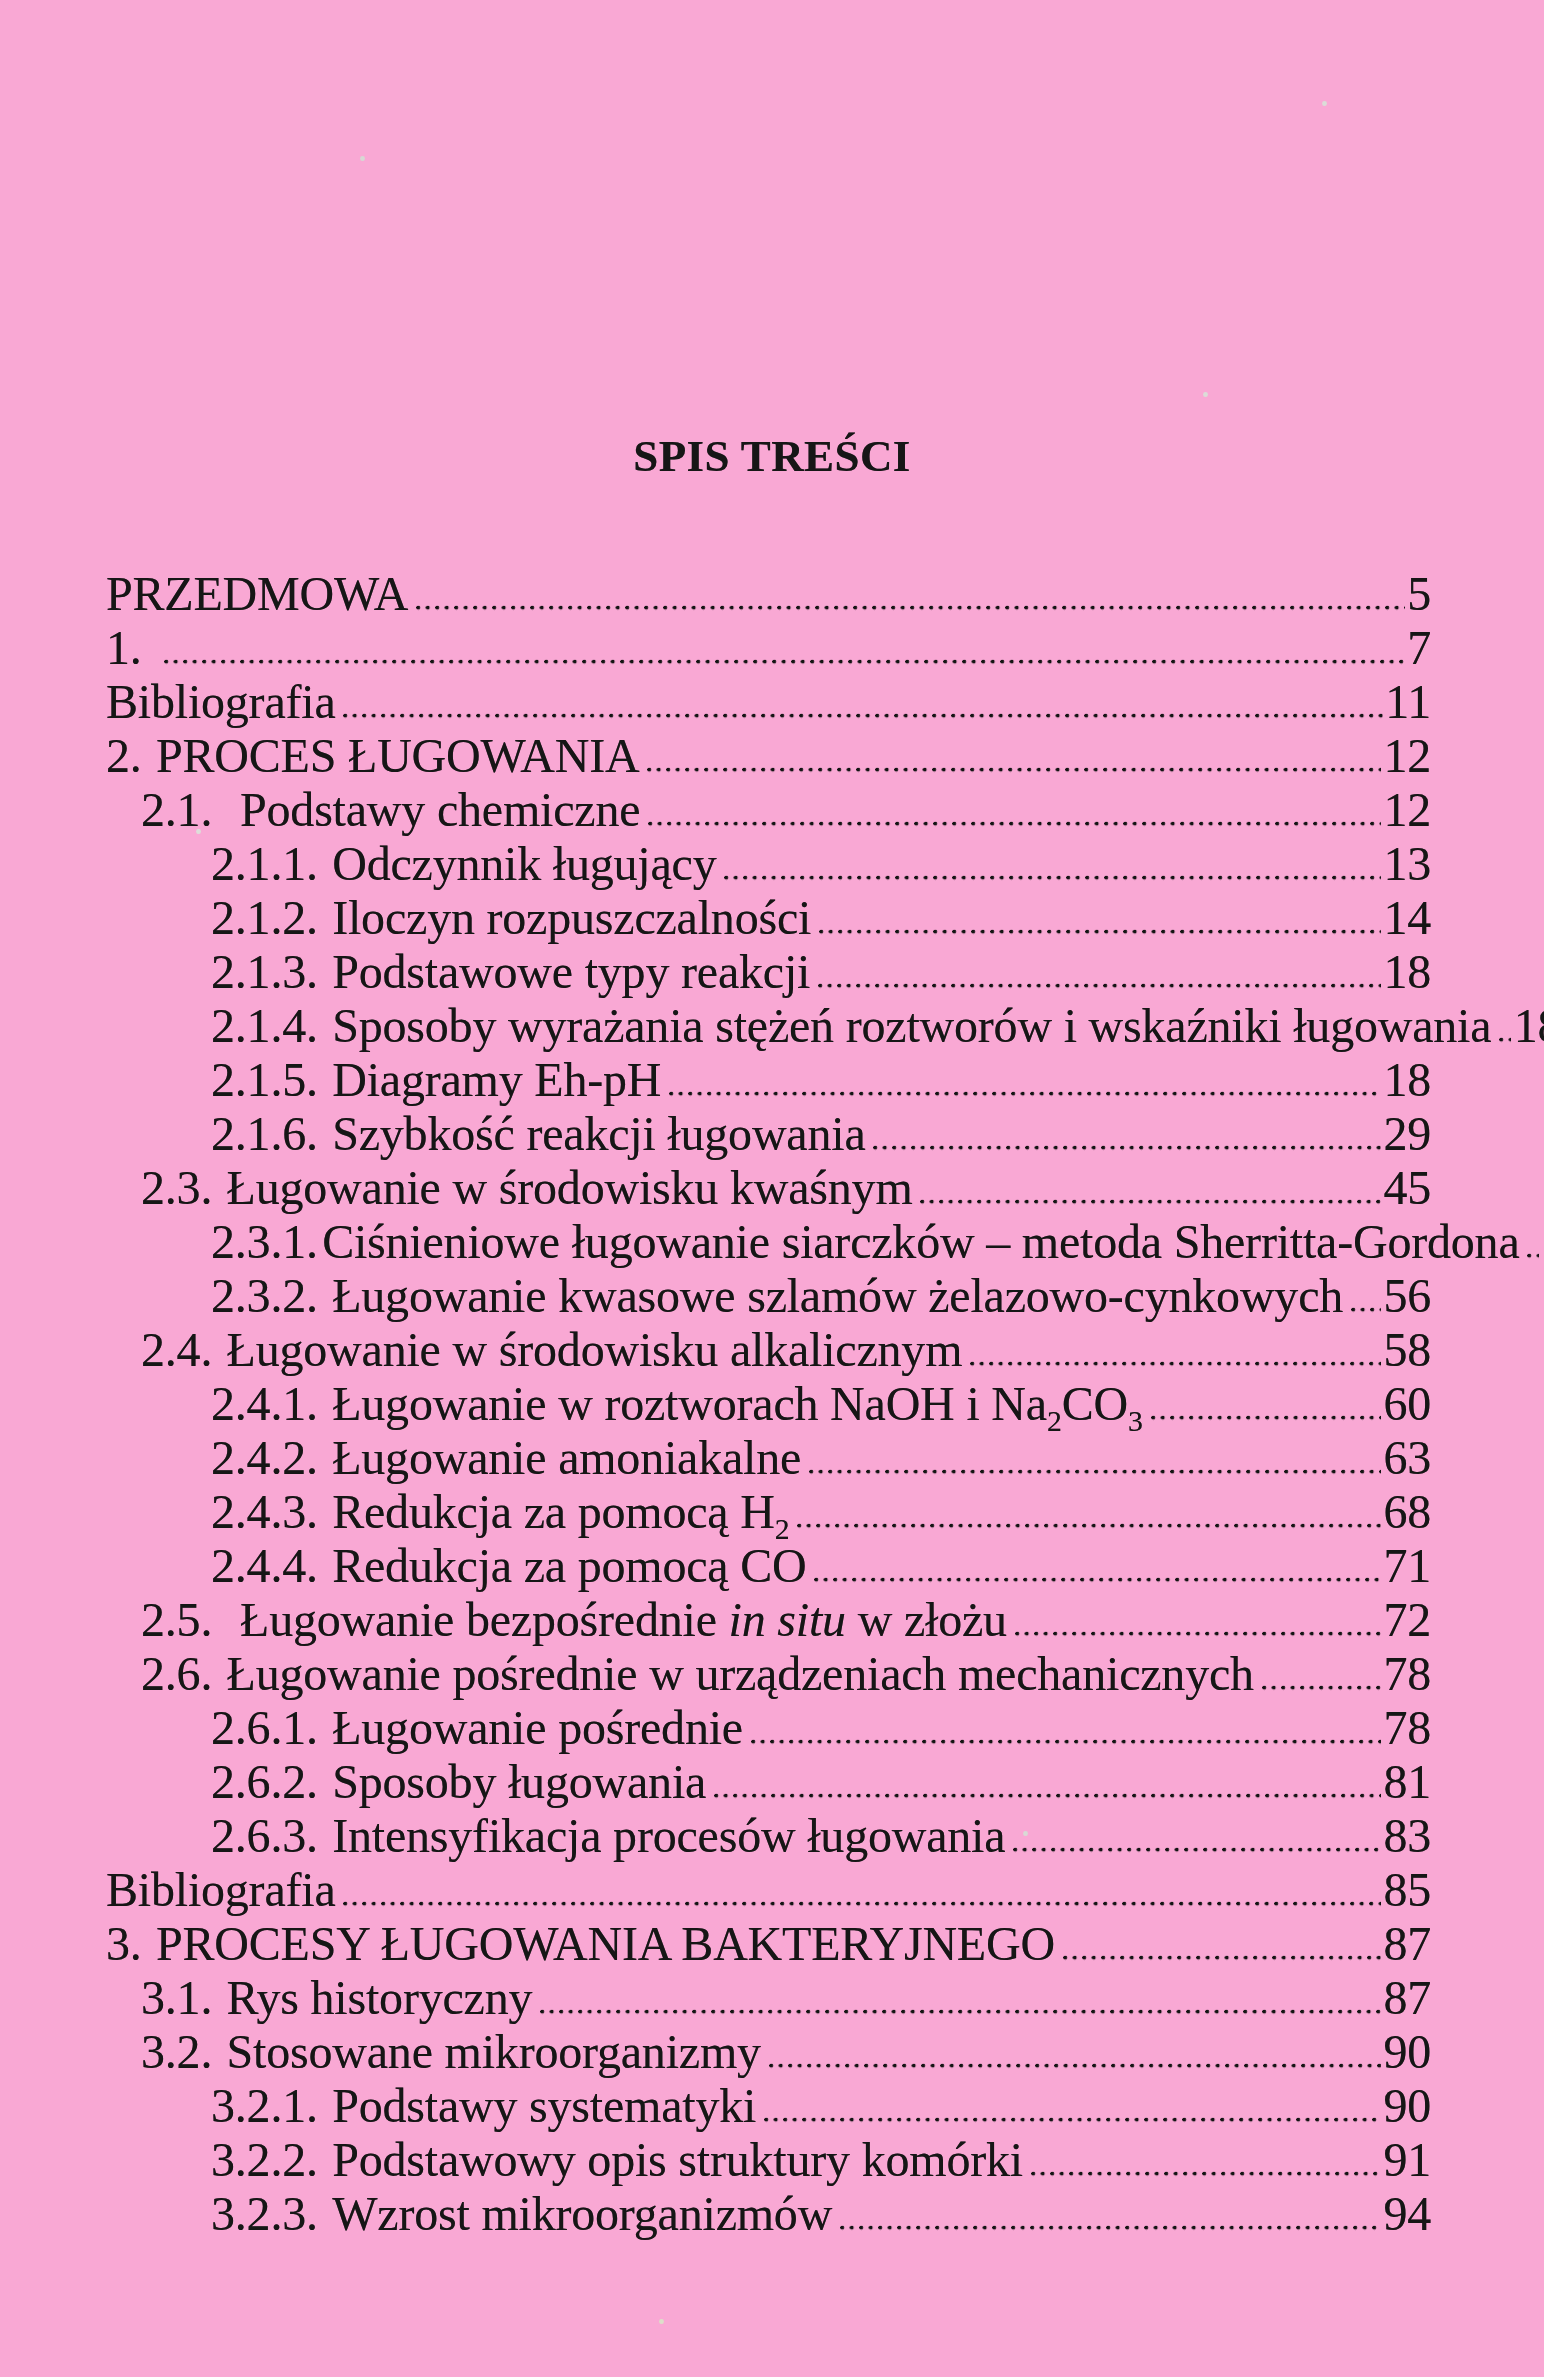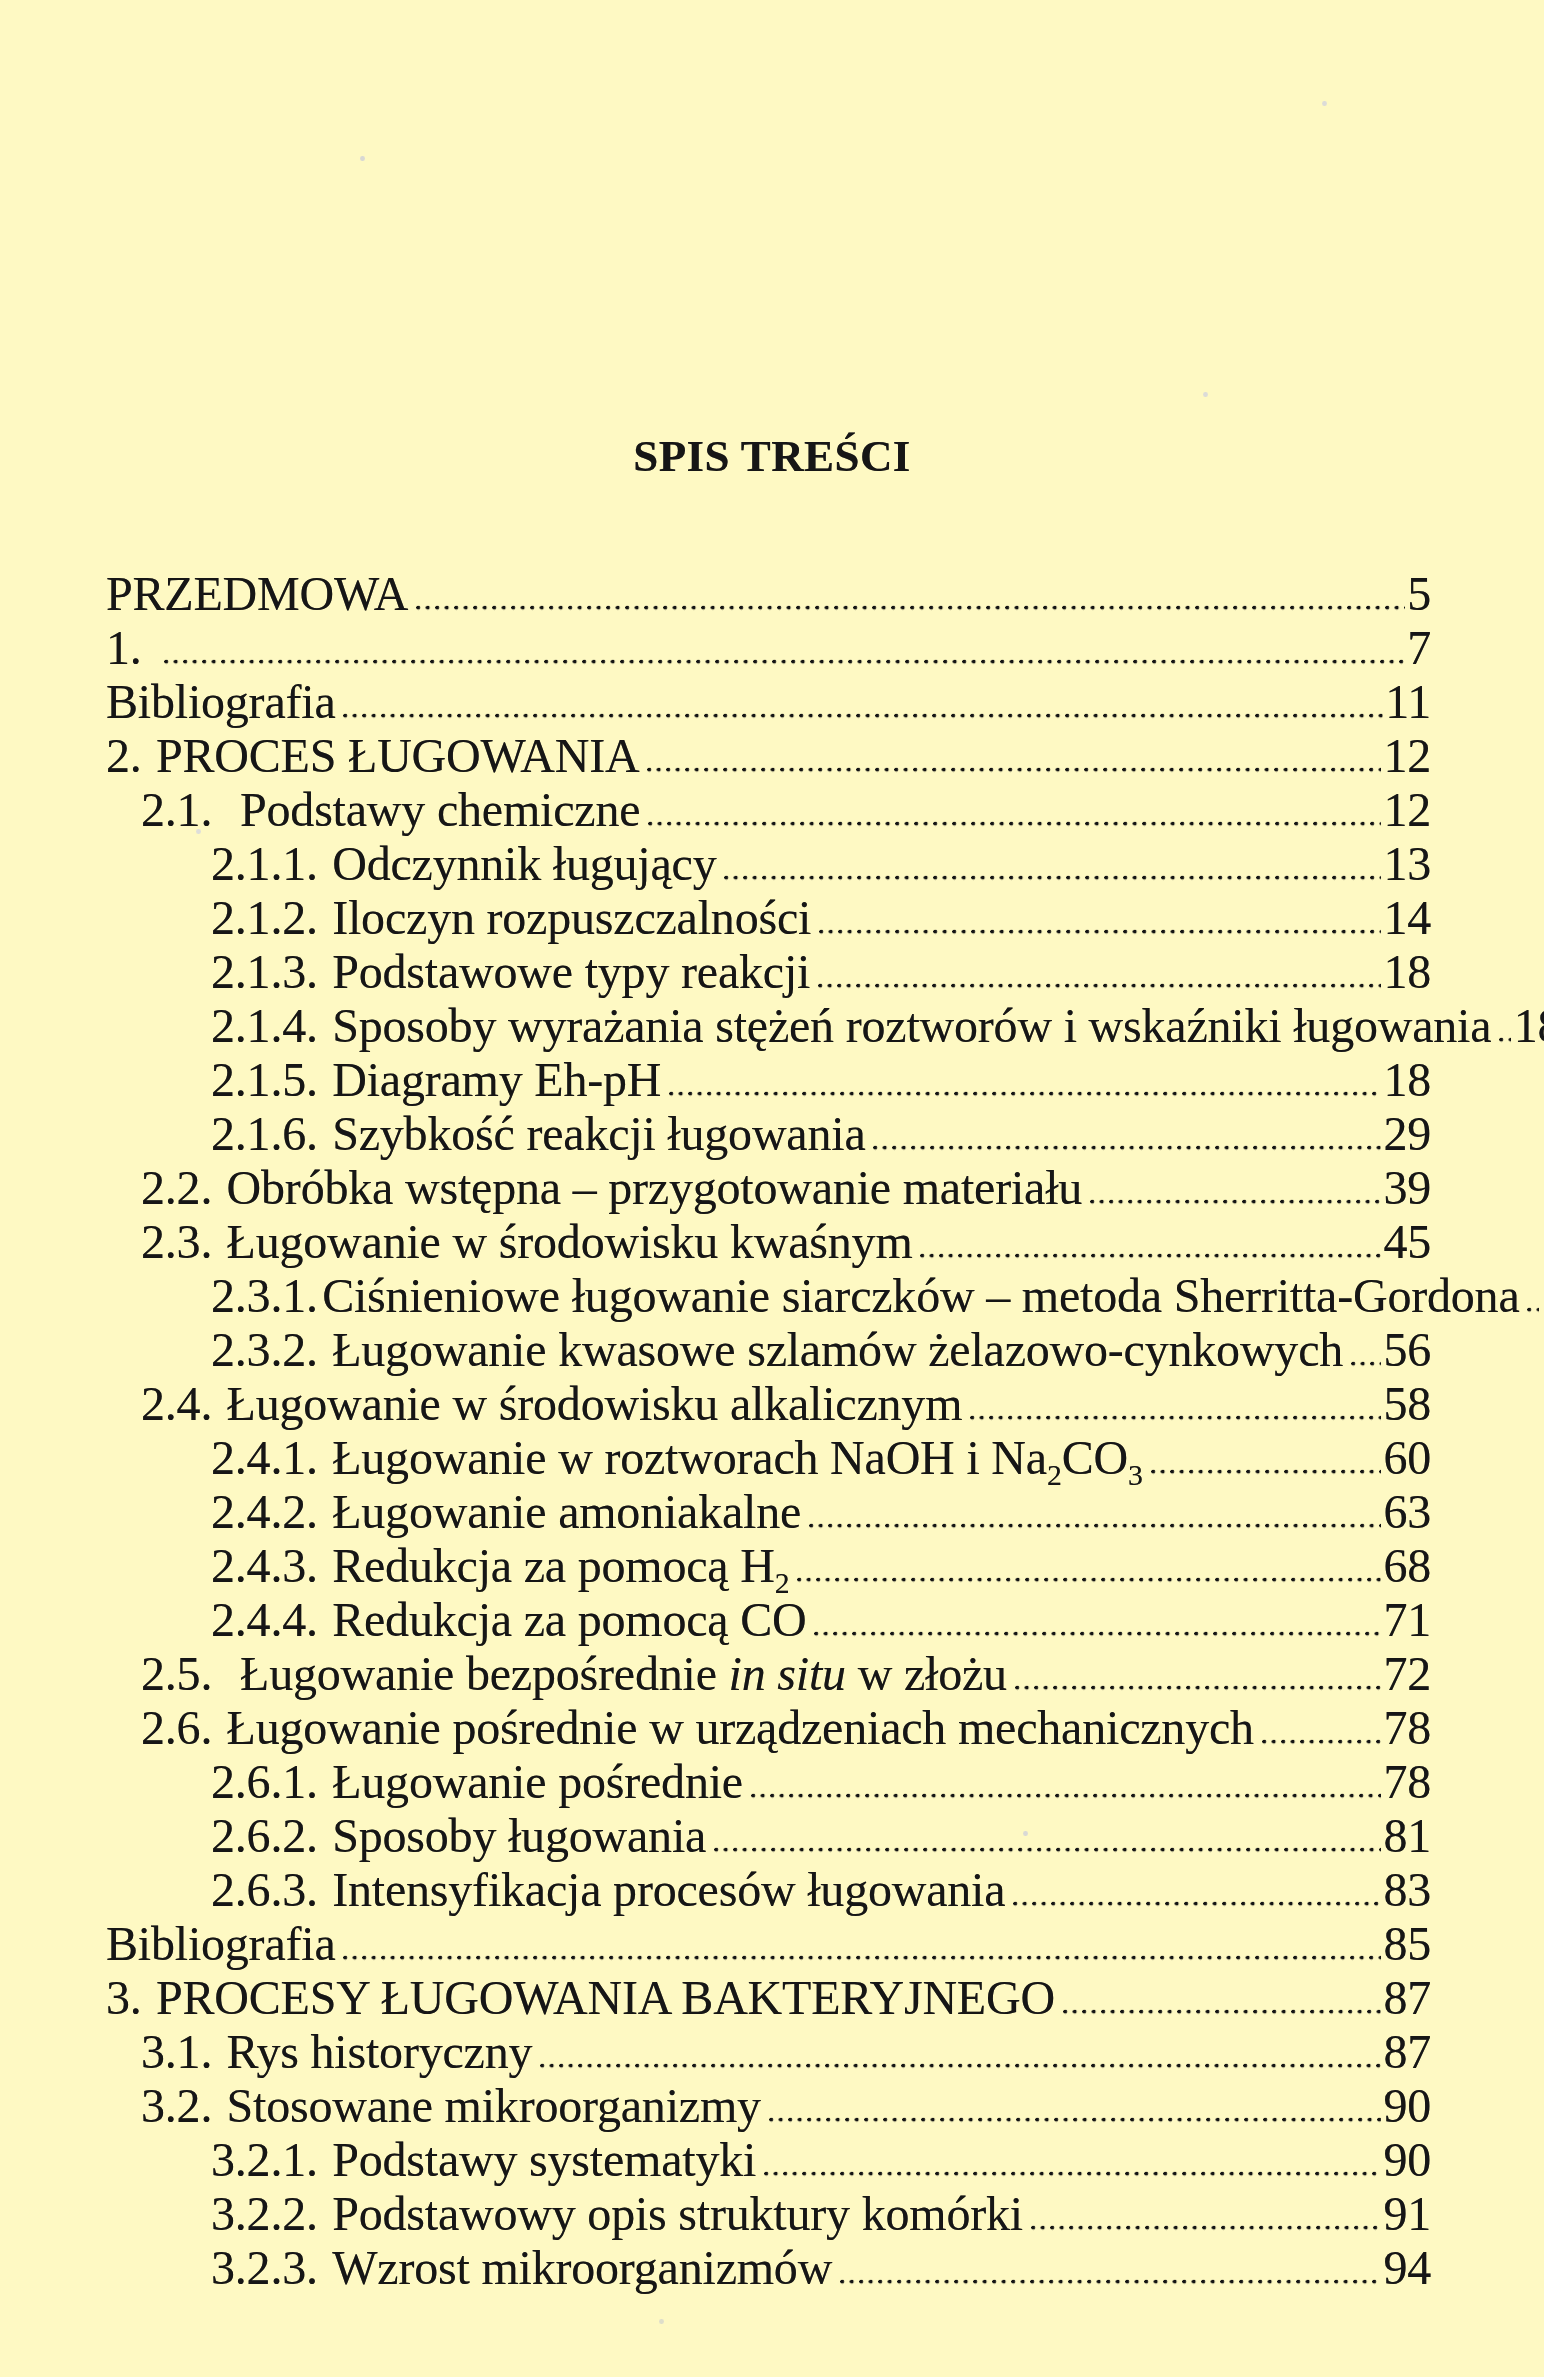--- a/index.html
+++ b/index.html
@@ -4,21 +4,21 @@
 <style>
   html, body { margin: 0; padding: 0; }
   body {
     width: 1544px; height: 2377px;
     background: #f6f6f4;
     overflow: hidden;
   }
   .page {
     position: relative;
     width: 1544px; height: 2377px;
-    background: #fef9c3;
+    background: #f9a8d4;
     color: #161616;
     font-family: "Liberation Serif", "DejaVu Serif", serif;
     letter-spacing: -0.2px;
     text-shadow: 0 0 0.4px rgba(10,10,10,0.55);
   }
   .title {
     position: absolute;
     top: 430px; left: 0; right: 0;
     margin: 0;
     text-align: center;
@@ -144,26 +144,20 @@
     <span class="leader"></span>
     <span class="pg">18</span>
   </div>
       <div class="row level-2">
     <span class="num">2.1.6.</span>
     <span class="txt"><span>Szybkość reakcji ługowania</span></span>
     <span class="leader"></span>
     <span class="pg">29</span>
   </div>
       <div class="row level-1">
-    <span class="num">2.2.</span>
-    <span class="txt"><span>Obróbka wstępna – przygotowanie materiału</span></span>
-    <span class="leader"></span>
-    <span class="pg">39</span>
-  </div>
-      <div class="row level-1">
     <span class="num">2.3.</span>
     <span class="txt"><span>Ługowanie w środowisku kwaśnym</span></span>
     <span class="leader"></span>
     <span class="pg">45</span>
   </div>
       <div class="row level-2 gap-none">
     <span class="num">2.3.1.</span>
     <span class="txt"><span>Ciśnieniowe ługowanie siarczków – metoda Sherritta-Gordona</span></span>
     <span class="leader"></span>
     <span class="pg">55</span>

